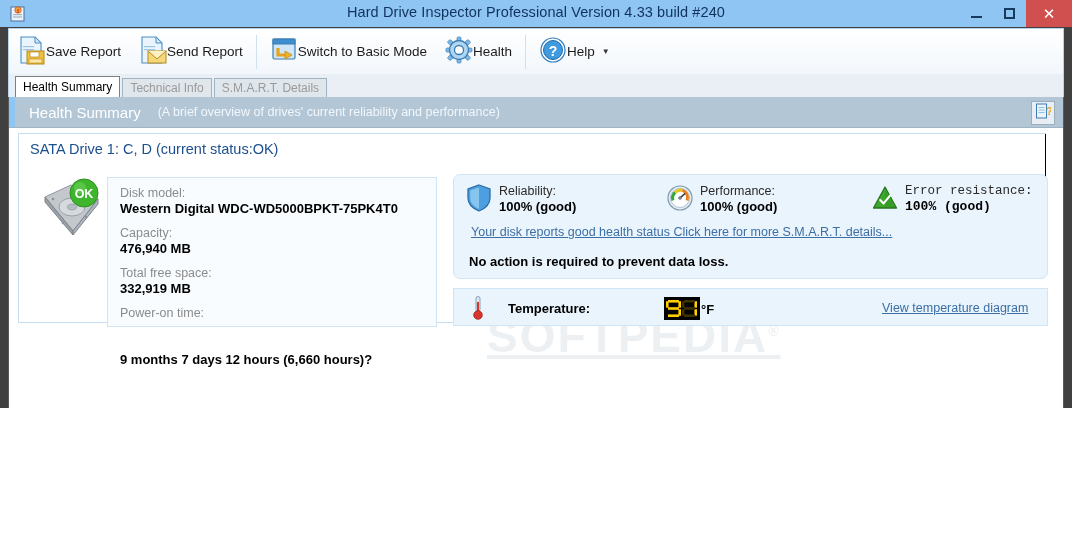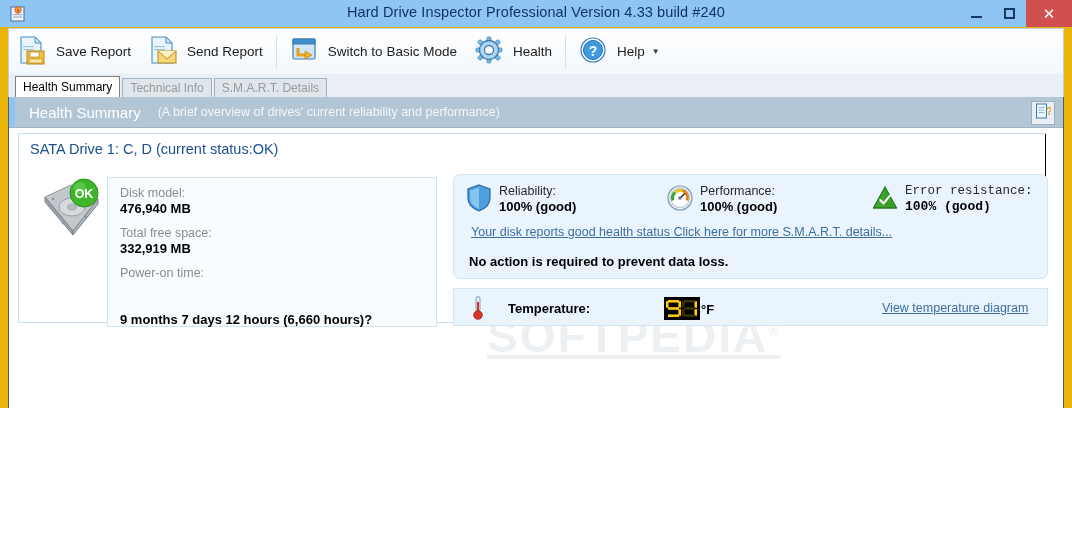--- a/index.html
+++ b/index.html
@@ -7,21 +7,21 @@
     padding: 0;
     background: #ffffff;
   }
   body {
     font-family: "Liberation Sans", sans-serif;
   }
   #app {
     position: relative;
     width: 1072px;
     height: 408px;
-    background: #eab308;
+    background: #404040;
     box-sizing: border-box;
     overflow: hidden;
     padding-left: 48px;
   }
 
   
   .titlebar {
     position: absolute;
     left: 0; top: 0;
     width: 1072px;
@@ -91,21 +91,21 @@
   .tb-item {
     display: flex;
     align-items: center;
     height: 42px;
     padding: 0 9px;
     cursor: default;
   }
   .tb-label {
     font-size: 13.5px;
     color: #1b1b1b;
-    margin-left: 10px;
+    margin-left: 0;
     white-space: nowrap;
   }
   .tb-sep {
     width: 1px;
     height: 34px;
     background: #cfe0ee;
     margin: 0 4px;
   }
   .tb-caret {
     margin-left: 7px;
@@ -515,20 +515,22 @@
             <circle cx="45" cy="40" r="1.3" fill="#8b9299"></circle>
           </g>
           <circle cx="43" cy="16" r="14" fill="#3fb52e" stroke="#2f9021" stroke-width="1"></circle>
           <circle cx="39" cy="11" r="6" fill="#6fd35e" opacity="0.55"></circle>
           <text x="43" y="21" font-family="Liberation Sans, sans-serif" font-size="12.5" font-weight="bold" fill="#ffffff" text-anchor="middle">OK</text>
         </svg>
       </div>
 
       <div class="info-box">
         <div class="field-label">Disk model:</div>
+        <div class="field-value">Western Digital WDC-WD5000BPKT-75PK4T0</div>
+        <div class="field-label">Capacity:</div>
         <div class="field-value">476,940 MB</div>
         <div class="field-label">Total free space:</div>
         <div class="field-value">332,919 MB</div>
         <div class="field-label">Power-on time:</div>
         <div class="field-value">9 months 7 days 12 hours (6,660 hours)?</div>
       </div>
 
       <div class="watermark">
         <span>SOFTPEDIA</span><span class="reg">®</span>
       </div>

